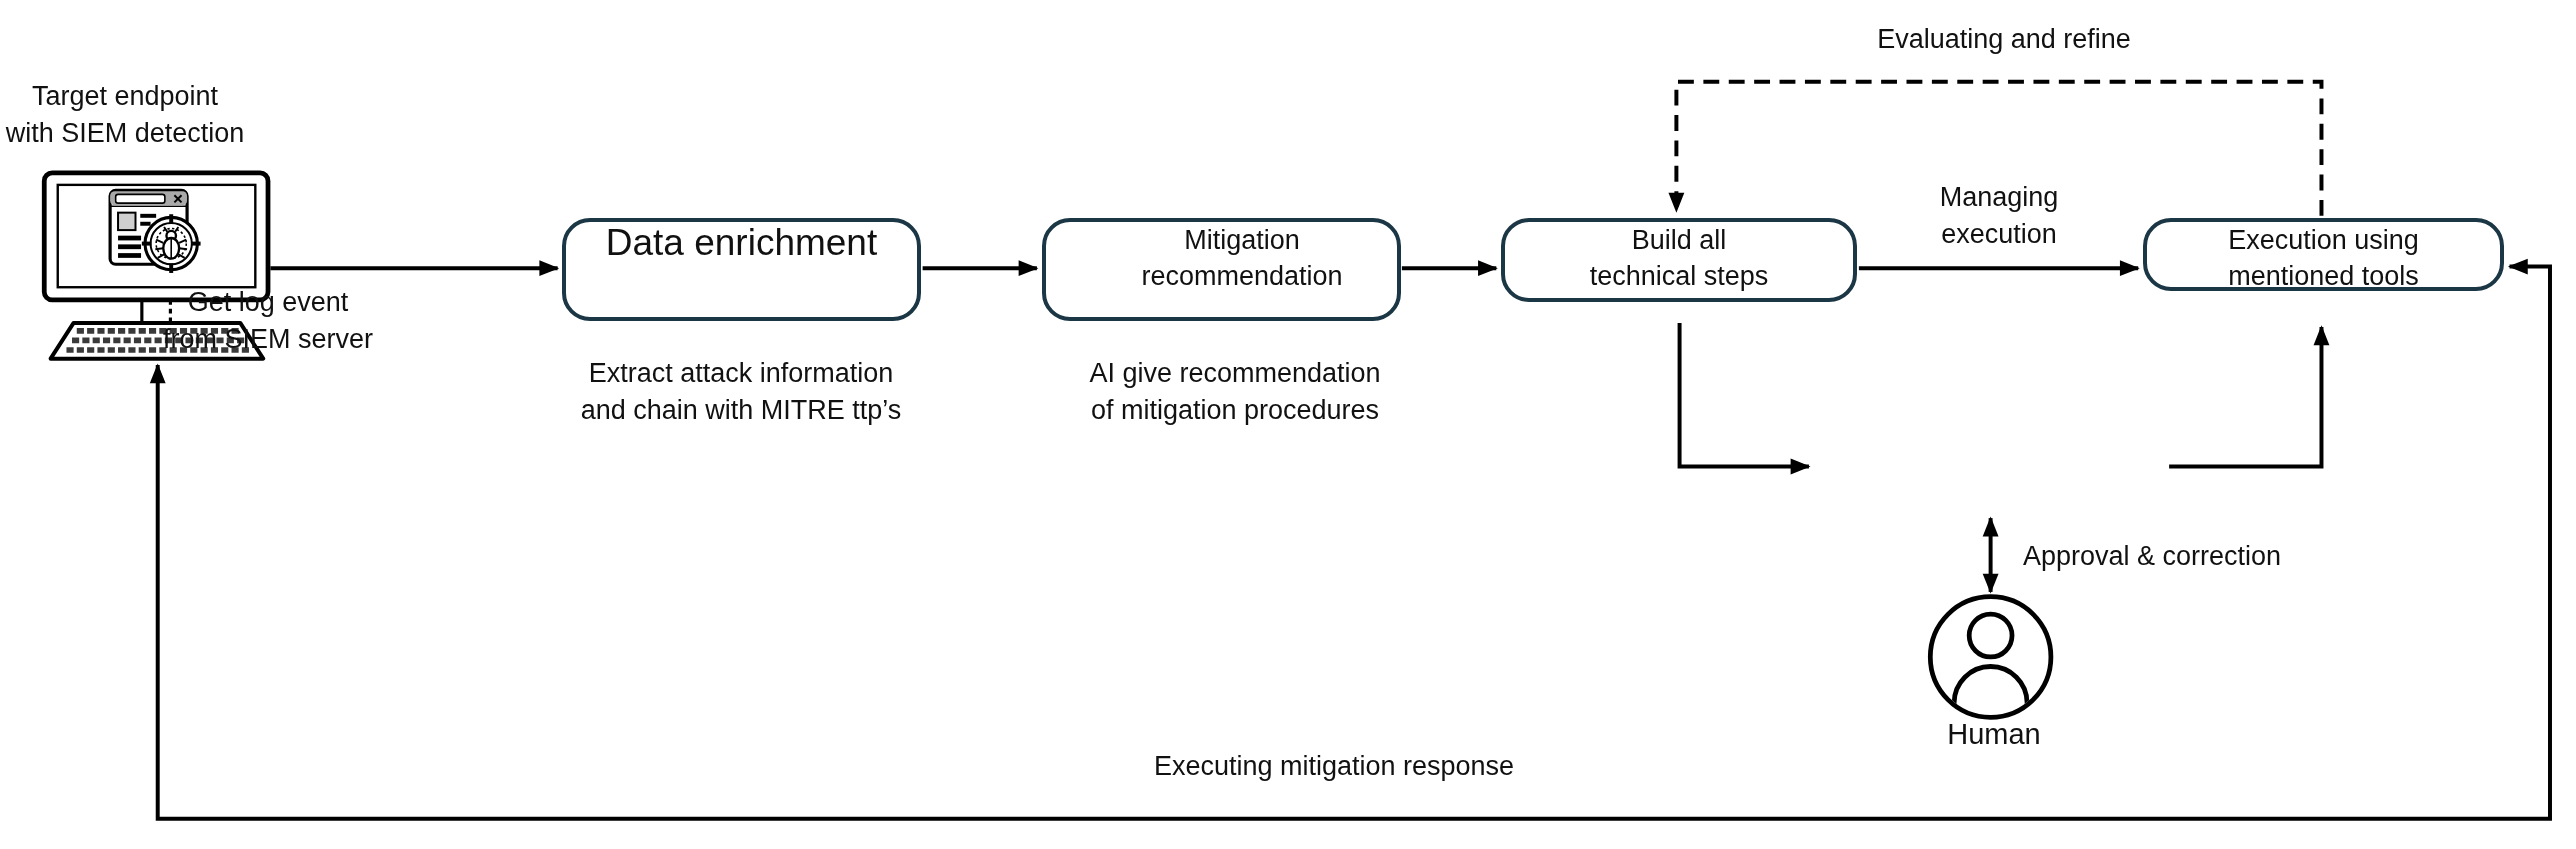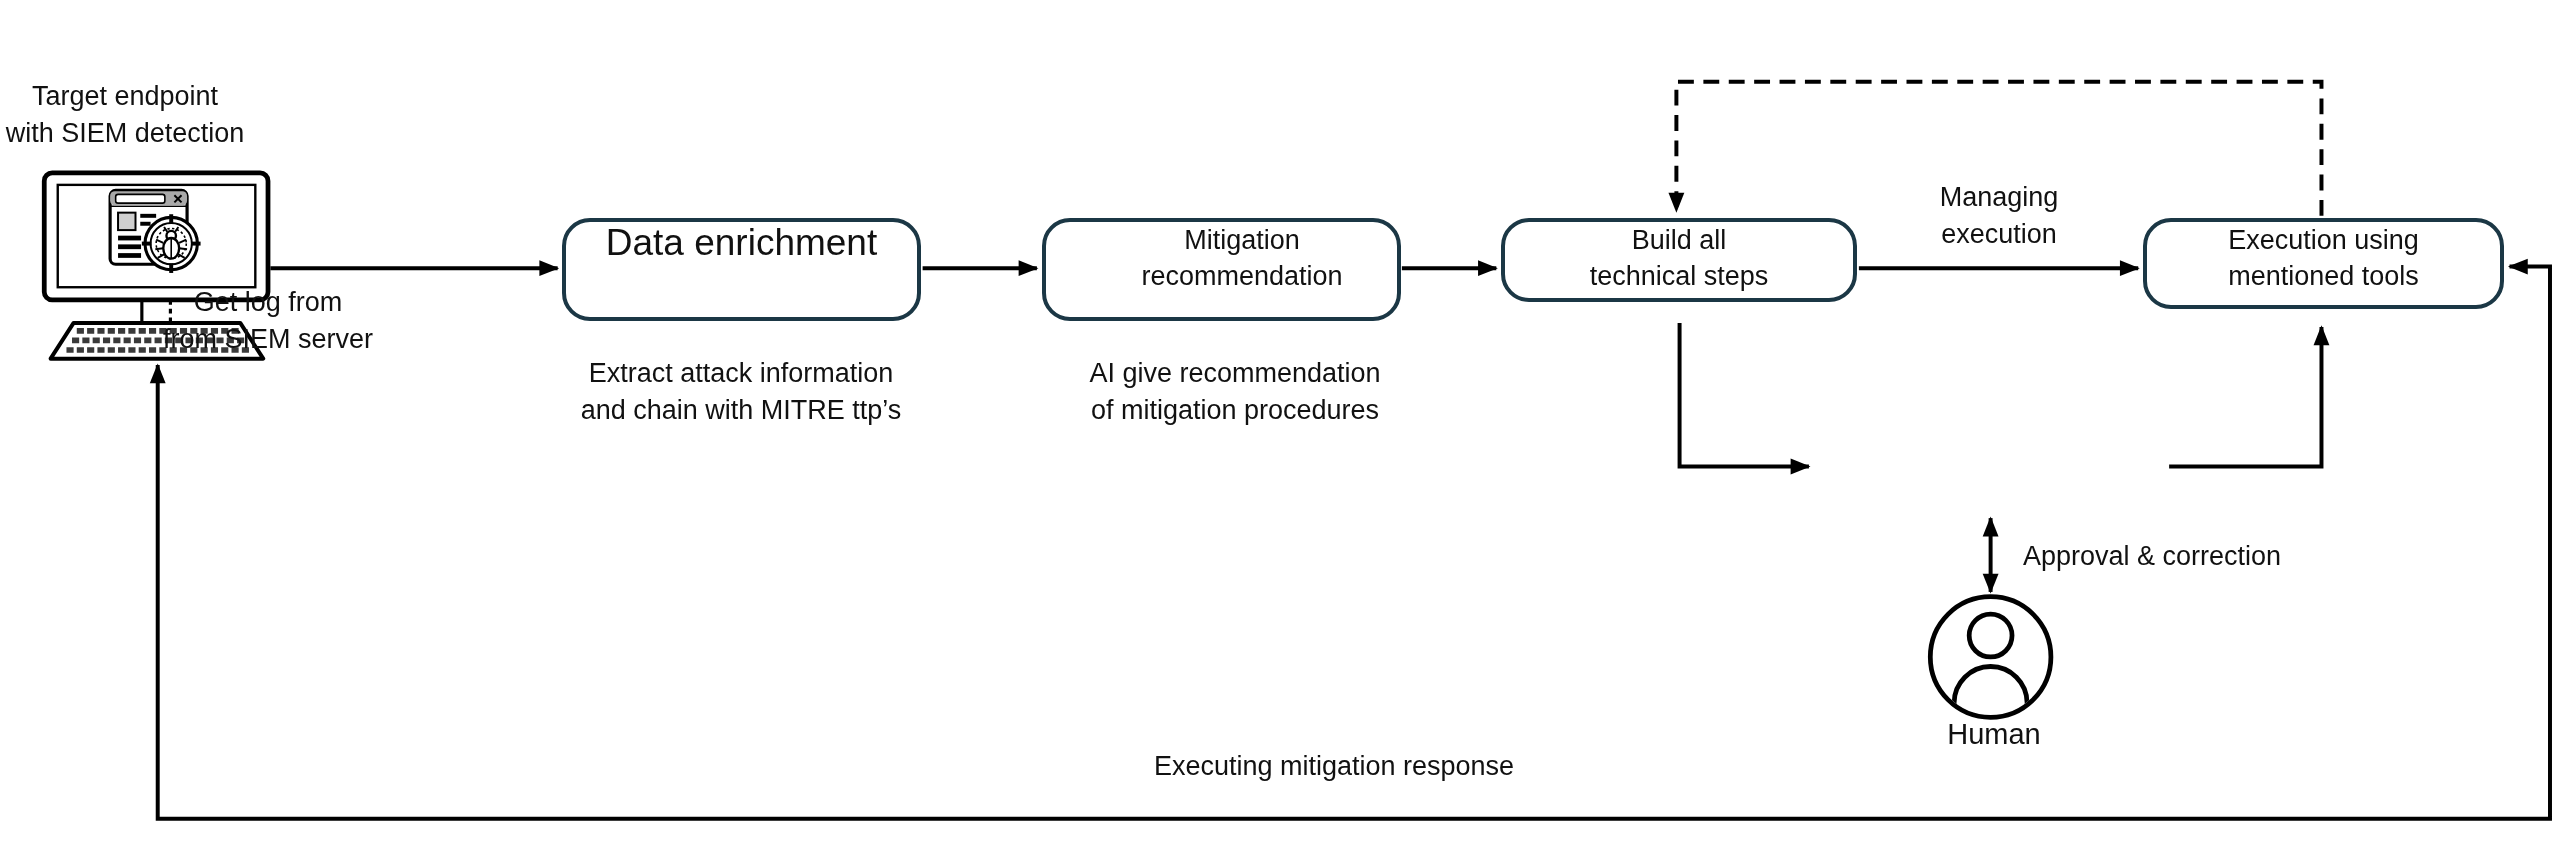--- a/index.html
+++ b/index.html
@@ -136,51 +136,52 @@
   <div class="node" style="left:1042px;top:218px;width:359px;height:103px;padding-left:41px;">
     <span>Mitigation</span>
     <span>recommendation</span>
   </div>
 
   <div class="node" style="left:1501px;top:218px;width:356px;height:84px;">
     <span>Build all</span>
     <span>technical steps</span>
   </div>
 
-  <div class="node" style="left:2143px;top:218px;width:361px;height:91px;">
+  <div class="node" style="left:2143px;top:218px;width:361px;height:73px;">
     <span>Execution using</span>
     <span>mentioned tools</span>
   </div>
 
 
   <div class="lbl" style="left:125px;top:78px;">
     <span>Target endpoint</span><br>
     <span>with SIEM detection</span>
   </div>
 
   <div class="lbl" style="left:268px;top:284px;">
-    <span>Get log from</span><br>
+    <span>Get log event</span><br>
     <span>from SIEM server</span>
   </div>
 
   <div class="lbl" style="left:741px;top:355px;text-align:center;">
     <span>Extract attack information</span><br>
     <span>and chain with MITRE ttp’s</span>
   </div>
 
   <div class="lbl" style="left:1219px;top:355px;margin-left:16px;">
     <span>AI give recommendation</span><br>
     <span>of mitigation procedures</span>
   </div>
 
   <div class="lbl" style="left:1999px;top:179px;">
     <span>Managing</span><br>
     <span>execution</span>
   </div>
 
+  <div class="lbl" style="left:2004px;top:20.6px;">Evaluating and refine</div>
 
   <div class="lbl left" style="left:2023px;top:538px;">Approval &amp; correction</div>
 
   <div class="lbl" style="left:1334px;top:748px;">Executing mitigation response</div>
 
   <div class="lbl" style="left:1994px;top:716px;font-size:29px;">Human</div>
 
 </div>
 
 

